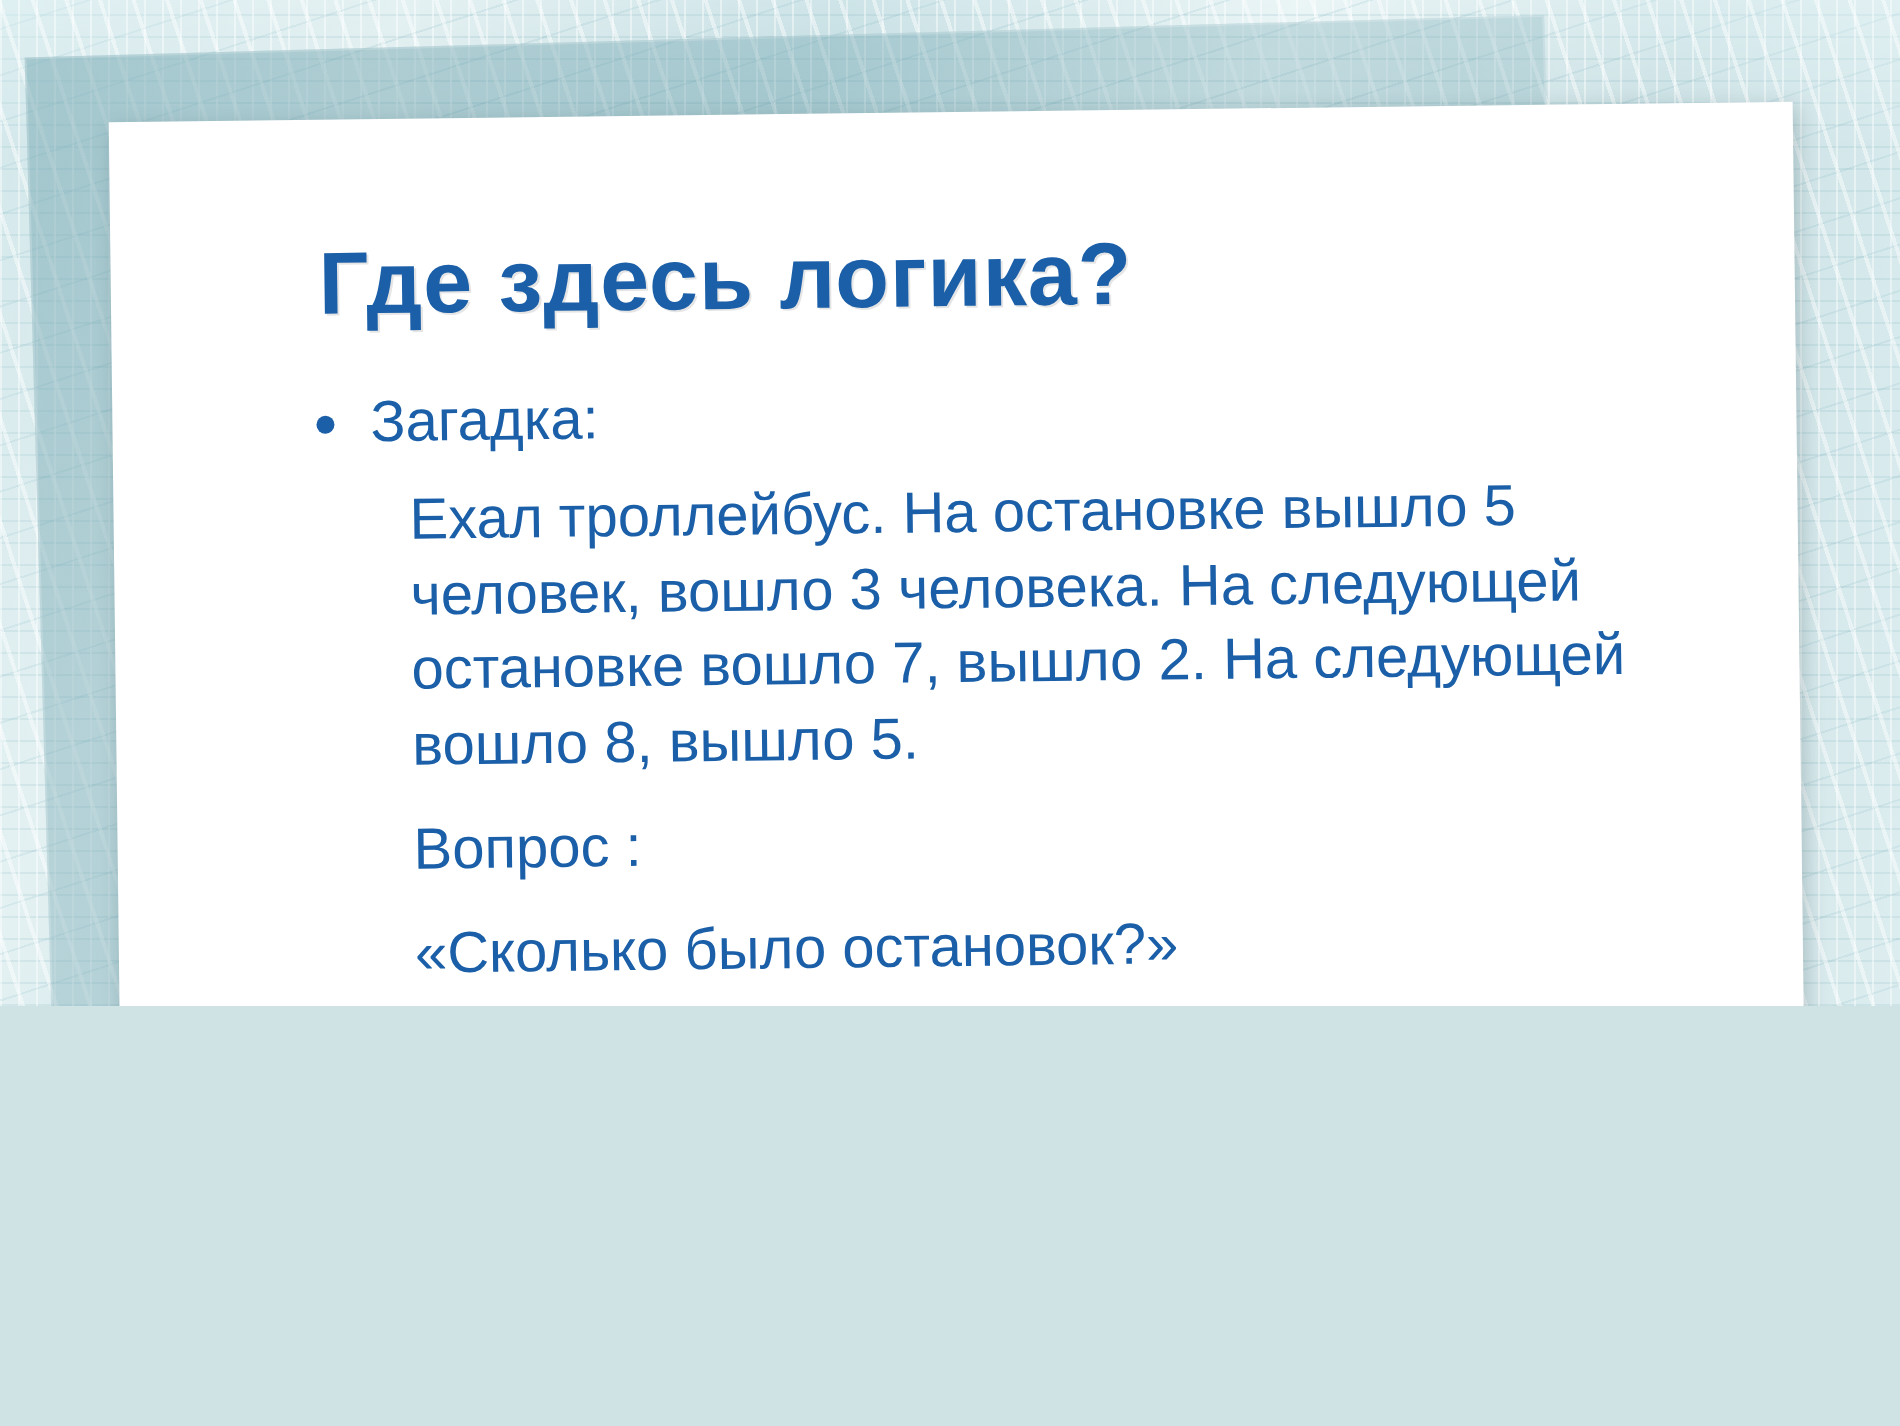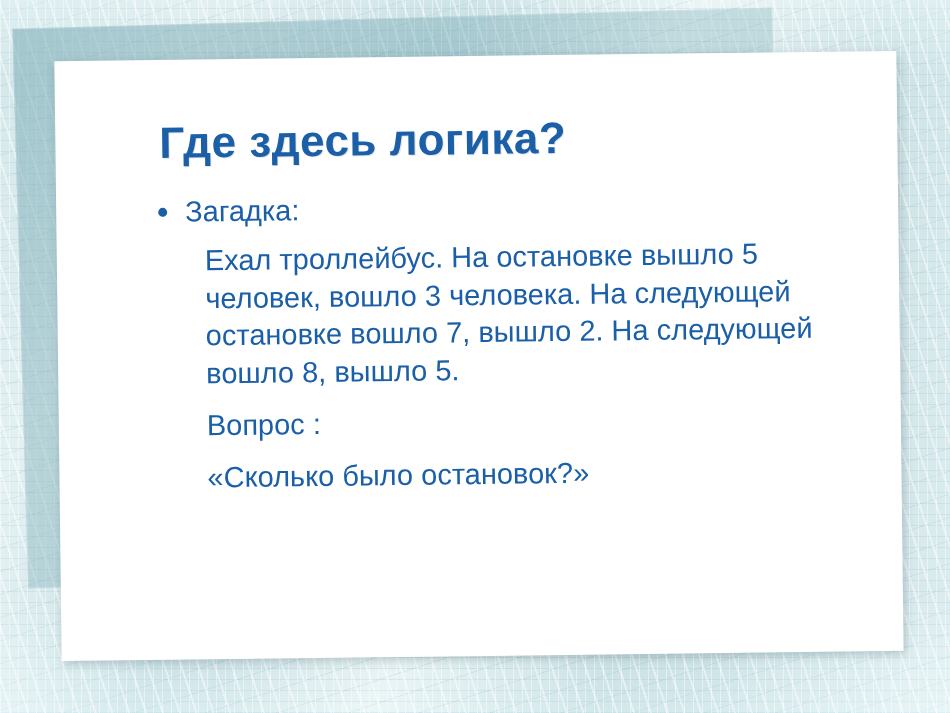--- a/index.html
+++ b/index.html
@@ -10,21 +10,21 @@
     width: 950px;
     height: 713px;
     overflow: hidden;
     font-family: "Liberation Sans", sans-serif;
     background: #cfe2e4;
   }
 
   .slide {
     position: relative;
     width: 950px;
-    height: 713px;
+    height: 503px;
     background: #0f766e;
     overflow: hidden;
   }
 
   
   .bg-base {
     position: absolute;
     inset: 0;
     background:
       linear-gradient(115deg, #bcd6da 0%, #d8e8ea 18%, #b9d4d9 36%, #e2eff0 55%, #bed7db 72%, #cfe3e6 100%);

